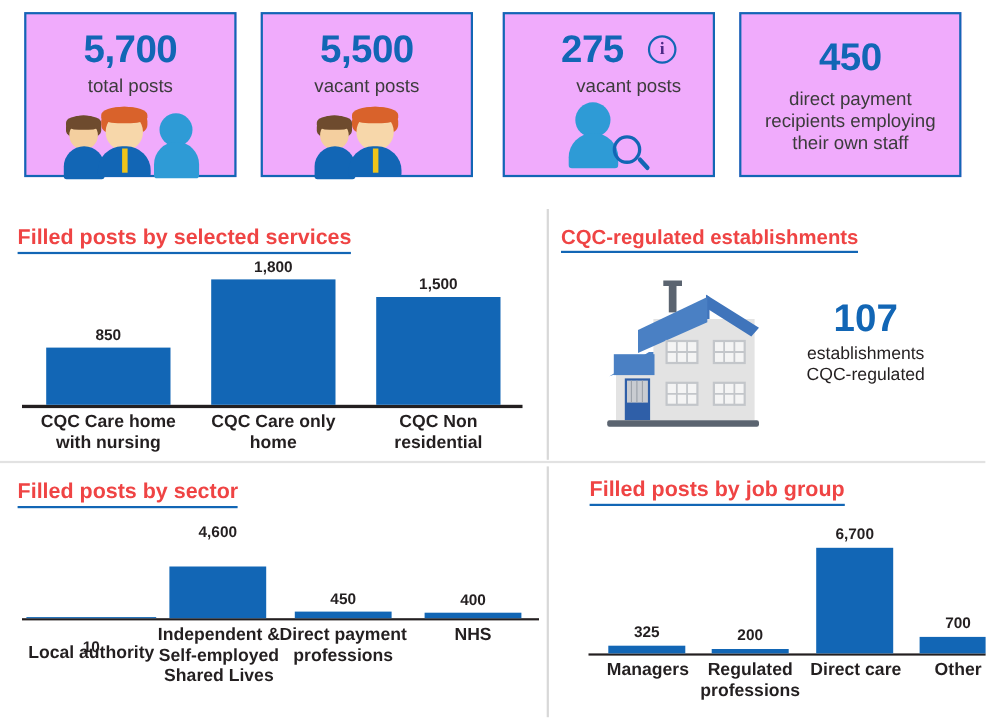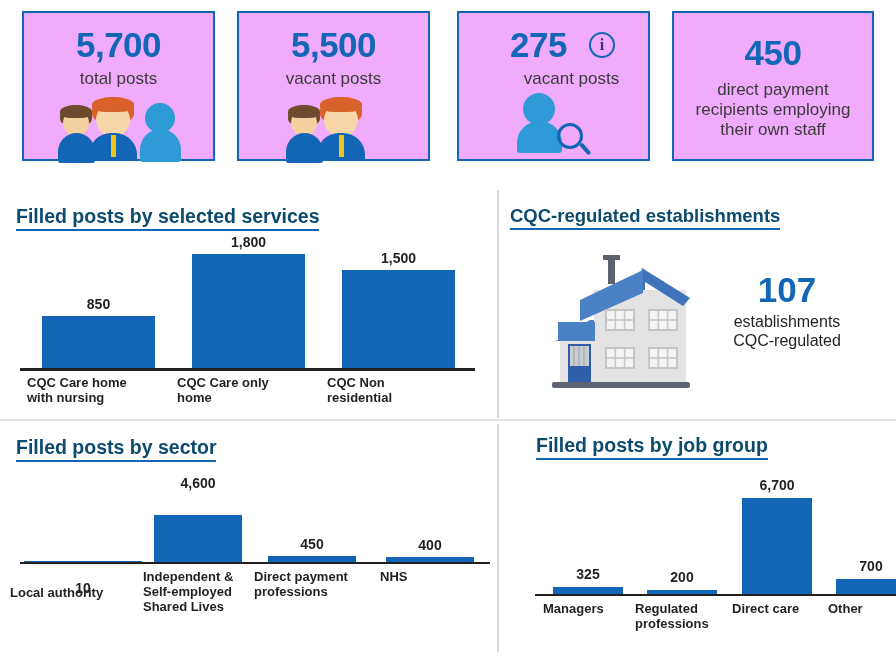--- a/index.html
+++ b/index.html
@@ -67,37 +67,37 @@
     border:3.4px solid #1266b5;background:transparent;box-sizing:border-box;
   }
   .mag-handle{position:absolute;background:#1266b5;border-radius:2px;}
 
   
   .divider-v{position:absolute;background:#d8d8d8;width:1.5px;}
   .divider-h{position:absolute;background:#e2e2e2;height:2px;}
 
   .panel{position:absolute;}
   .panel-title{
-    color:#0c4a6e;font-weight:bold;font-size:19.5px;
+    color:#ef4444;font-weight:bold;font-size:19.5px;
     border-bottom:2.5px solid #1266b5;
     display:inline-block;padding-bottom:1px;white-space:nowrap;
   }
   .panel-title.sm{font-size:18.5px;}
 
   
   .chart{position:absolute;}
   .axis{position:absolute;background:#231f20;}
   .bar{position:absolute;background:#1266b5;}
   .bar-value{
     position:absolute;font-weight:bold;font-size:14px;color:#231f20;
     text-align:center;white-space:nowrap;
   }
   .bar-cat{
-    position:absolute;font-weight:bold;font-size:13px;color:#231f20;
-    text-align:left;line-height:1.17;
+    position:absolute;font-weight:bold;font-size:16px;color:#231f20;
+    text-align:center;line-height:1.17;
   }
 
   
   .house{position:absolute;}
   .est-number{
     position:absolute;color:#1266b5;font-weight:bold;font-size:35px;line-height:1;
     text-align:center;white-space:nowrap;
   }
   .est-label{
     position:absolute;color:#231f20;font-size:16px;line-height:1.2;text-align:center;

